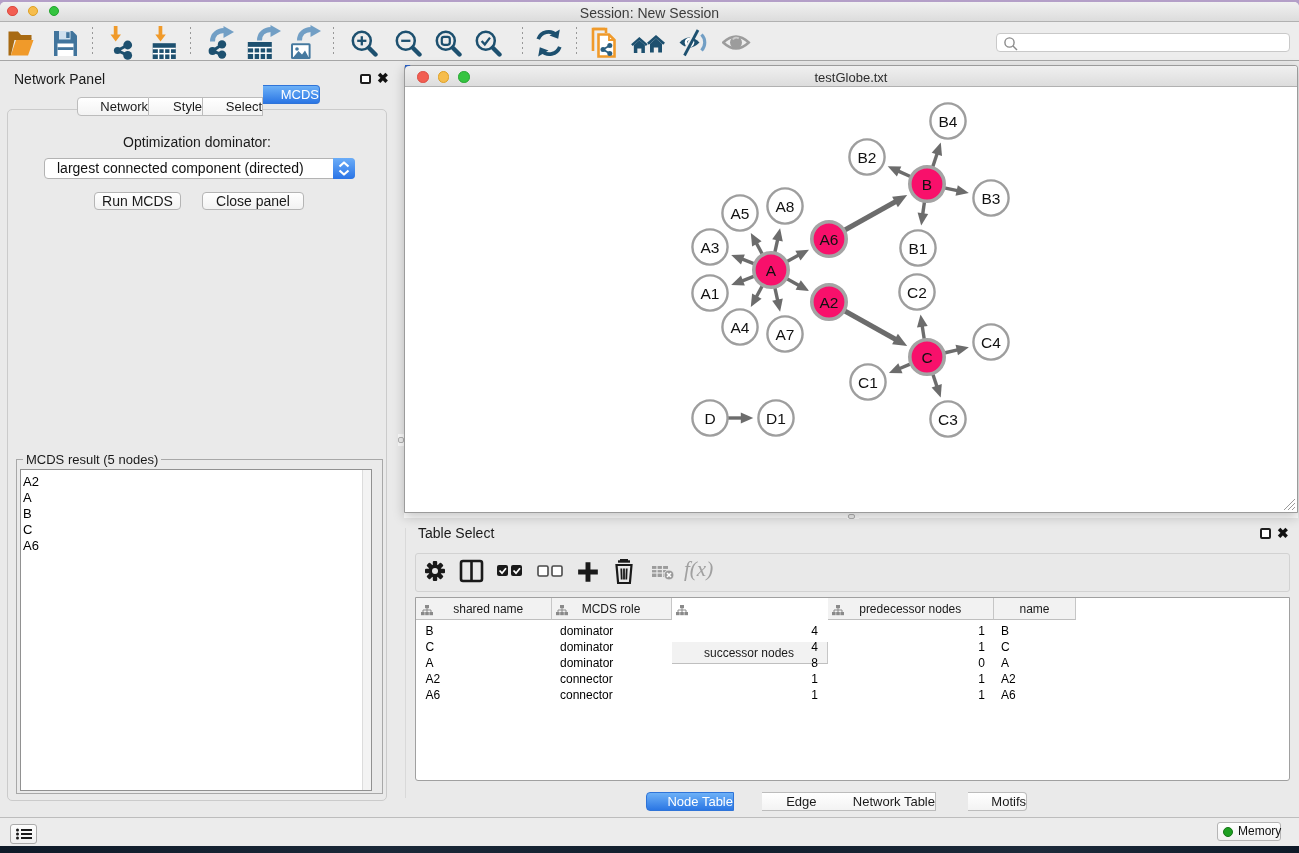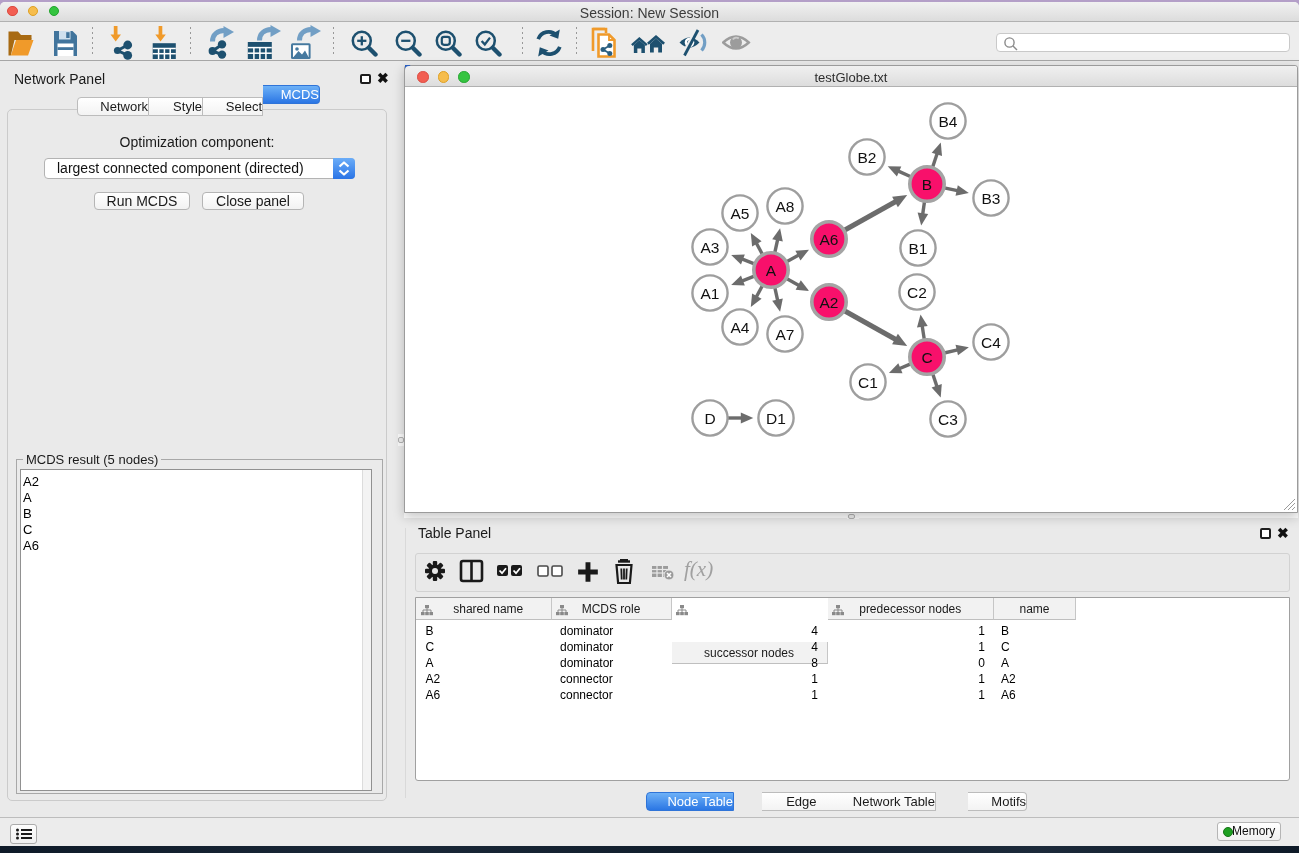--- a/index.html
+++ b/index.html
@@ -58,21 +58,21 @@
   border-right:1px solid #c6c6c6; font-size:12px; color:#1a1a1a; text-align:center; line-height:22px; }
 .tr { position:absolute; font-size:12px; color:#000; height:16px; line-height:16px; }
 .num { text-align:right; }
 
 #statusbar { position:absolute; left:0; top:817px; width:1299px; height:29px;
   background:#ececec; border-top:1px solid #bdbdbd; }
 #listbtn { position:absolute; left:10px; top:824px; width:27px; height:20px;
   background:linear-gradient(#fdfdfd,#f0f0f0); border:1px solid #ababab; border-radius:3px; }
 #memorybtn { position:absolute; left:1217px; top:822px; width:64px; height:19px;
   background:linear-gradient(#ffffff,#f1f1f1); border:1px solid #b5b5b5; border-radius:3px;
-  font-size:12px; color:#111; line-height:17px; text-align:left; padding-left:14px; }
+  font-size:12px; color:#111; line-height:17px; text-align:left; padding-left:20px; }
 #memorybtn .dot { position:absolute; left:5px; top:3.5px; width:10px; height:10px; border-radius:50%;
   background:#1ea021; border:1px solid #157517; }
 #bottomdark { position:absolute; left:0; top:846px; width:1299px; height:7px; background:linear-gradient(90deg,#0e1a28,#1a2838 30%,#101d2b 55%,#1c2a3a 80%,#0e1a28); }
 .grip { position:absolute; }
 </style>
 </head>
 <body>
 <div id="app"></div>
 <div class="abs" style="left:404px;top:513px;width:894px;height:5px;background:#fdfdfd;"></div>
 <div class="abs" style="left:405px;top:528px;width:1px;height:270px;background:#d9d9d9;"></div>
@@ -232,29 +232,29 @@
 <div id="cp-title">Network Panel</div>
 <div class="maxbox" style="left:360px; top:73.5px;"></div>
 <div class="closex" style="left:377px; top:70px;">✖</div>
 
 <div id="cp-inner"></div>
 <div class="tab" style="left:77px; top:97px; width:72px; border-radius:4px 0 0 4px;">Network</div>
 <div class="tab" style="left:149px; top:97px; width:54px; border-left:none;">Style</div>
 <div class="tab" style="left:203px; top:97px; width:60px; border-left:none;">Select</div>
 <div class="tab sel" style="left:263px; top:85px; width:57px; border-left:none; border-radius:0 4px 4px 0;">MCDS</div>
 
-<div id="optlabel">Optimization component:</div>
+<div id="optlabel">Optimization dominator:</div>
 <div id="dropdown">
   <div class="txt">largest connected component (directed)</div>
   <div id="spinner"><svg width="22" height="21" viewBox="0 0 22 21">
         <path d="M6.5 8.5 L11 4.5 L15.5 8.5" fill="none" stroke="#fff" stroke-width="2.2" stroke-linejoin="round"></path>
         <path d="M6.5 12.5 L11 16.5 L15.5 12.5" fill="none" stroke="#fff" stroke-width="2.2" stroke-linejoin="round"></path>
       </svg></div>
 </div>
-<div class="btn" style="left:94px; top:192px; width:96px;">Run MCDS</div>
+<div class="btn" style="left:94px; top:192px; width:87px;">Run MCDS</div>
 <div class="btn" style="left:202px; top:192px; width:102px;">Close panel</div>
 
 <div id="fieldset">
   <div class="lbl">MCDS result (5 nodes)</div>
   <div id="mlist" style="padding-top:4px;">
     <div class="sc"></div>
     <div class="it">A2</div>
       <div class="it">A</div>
       <div class="it">B</div>
       <div class="it">C</div>
@@ -356,21 +356,21 @@
     </svg>
   <svg class="grip" style="right:1px;bottom:1px;" width="14" height="14" viewBox="0 0 14 14">
       <g stroke="#9a9a9a" stroke-width="1">
         <line x1="13" y1="2" x2="2" y2="13"></line>
         <line x1="13" y1="6" x2="6" y2="13"></line>
         <line x1="13" y1="10" x2="10" y2="13"></line>
       </g>
     </svg>
 </div>
 
-<div id="tp-title">Table Panel</div>
+<div id="tp-title">Table Select</div>
 <div class="maxbox" style="left:1260px; top:528px;"></div>
 <div class="closex" style="left:1277px; top:524.5px;">✖</div>
 
 <div id="ttoolbar"></div>
 <svg class="icon" style="left:421px;top:557px;" width="28" height="28" viewBox="0 0 28 28">
     <g transform="translate(14,14)">
 <g fill="#1a1a1a">
 <circle r="6.5"></circle>
 <rect x="-2.2" y="-10" width="4.4" height="20" rx="1"></rect>
 <rect x="-2.2" y="-10" width="4.4" height="20" rx="1" transform="rotate(45)"></rect>

